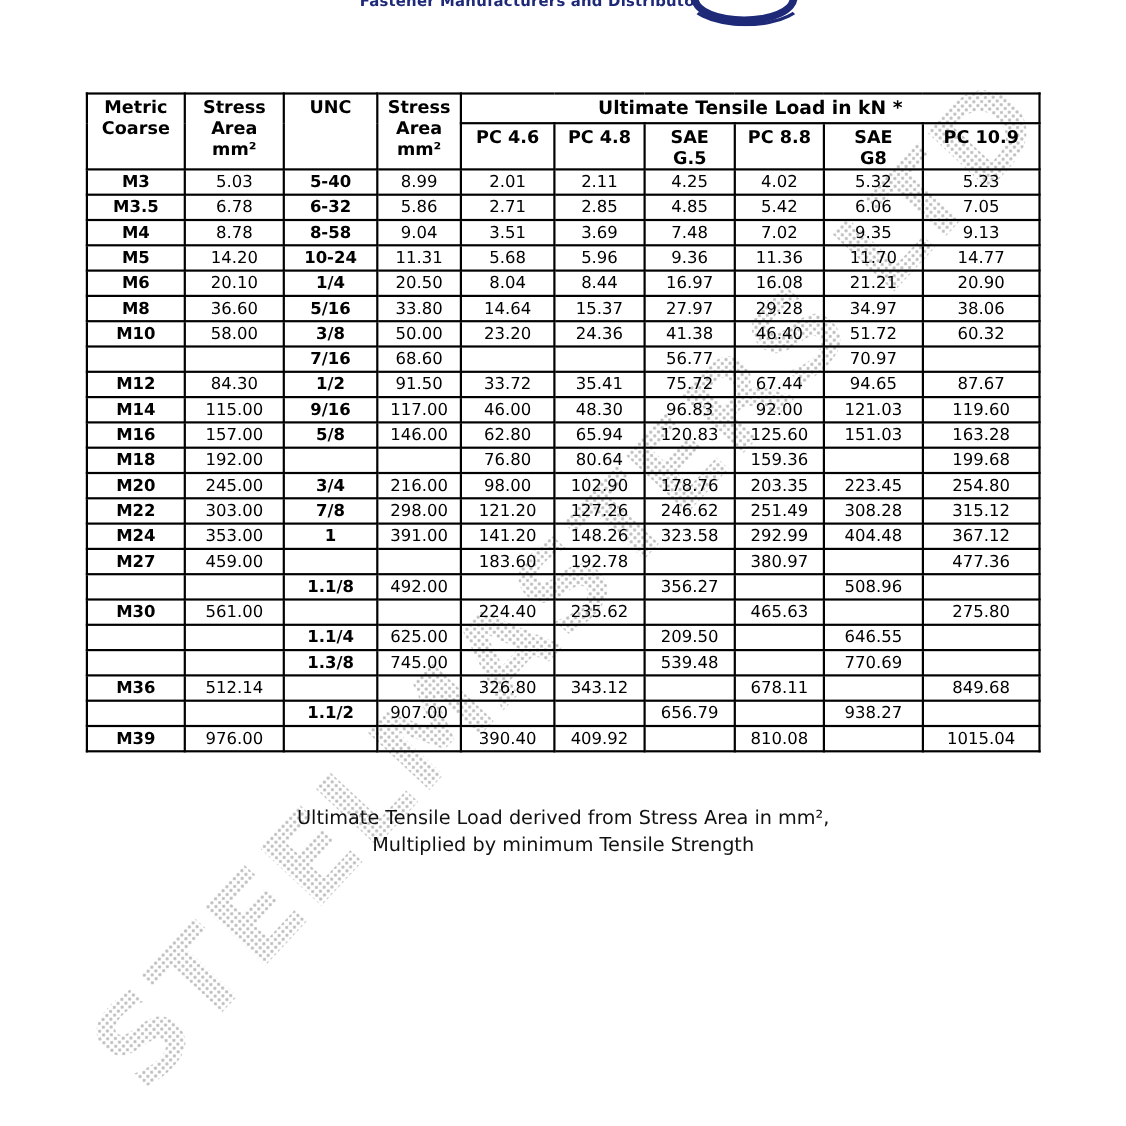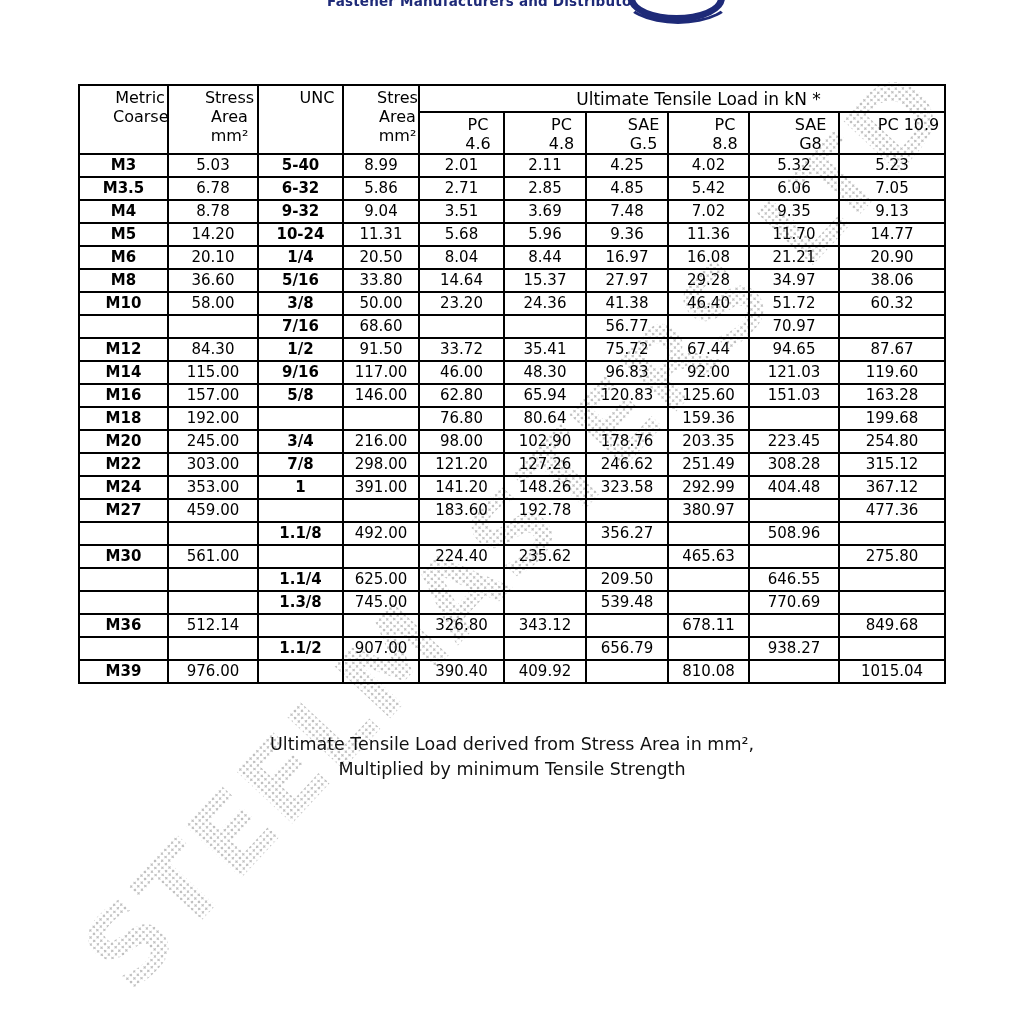--- a/index.html
+++ b/index.html
@@ -15,22 +15,22 @@
                   border:7px solid #1e2a78; border-radius:50%; background:#fff; }
   .logo-swoosh { position:absolute; left:2px; top:-32px; width:112px; height:56px;
                  border:3px solid transparent; border-bottom-color:#1e2a78; border-radius:50%; }
 
   .title { position:absolute; top:32px; left:0; width:100%; text-align:center;
            font-size:21.5px; font-weight:bold; letter-spacing:0.3px; }
 
   table.tensile { position:absolute; left:78px; top:84px; width:866px;
                   border-collapse:collapse; table-layout:fixed; background:transparent; }
   .tensile th, .tensile td { border:2px solid #000; text-align:center; overflow:hidden; padding:0; }
-  .tensile thead th { font-size:16px; font-weight:normal; vertical-align:top;
-                      white-space:pre-line; line-height:19px; padding-top:2px;padding-left:33px; }
+  .tensile thead th { font-size:16px; font-weight:bold; vertical-align:top;
+                      white-space:pre-line; line-height:19px; padding-top:2px; }
   .tensile th.group { font-size:17px; height:26px; line-height:23px; }
   .tensile tr.sub th { height:34px; }
   .tensile tbody td { font-size:15px; height:21.7px; line-height:21px; }
   .tensile tbody td.b { font-weight:bold; }
 
   .footnote { position:absolute; top:732px; left:0; width:100%; text-align:center;
               font-size:17.5px; line-height:25px; color:#111; }
 
   
   .watermark { position:absolute; left:-190px; top:450px; width:1410px; height:160px;
@@ -115,21 +115,21 @@
           <td>2.71</td>
           <td>2.85</td>
           <td>4.85</td>
           <td>5.42</td>
           <td>6.06</td>
           <td>7.05</td>
         </tr>
         <tr>
           <td class="b">M4</td>
           <td>8.78</td>
-          <td class="b">9-32</td>
+          <td class="b">8-58</td>
           <td>9.04</td>
           <td>3.51</td>
           <td>3.69</td>
           <td>7.48</td>
           <td>7.02</td>
           <td>9.35</td>
           <td>9.13</td>
         </tr>
         <tr>
           <td class="b">M5</td>

